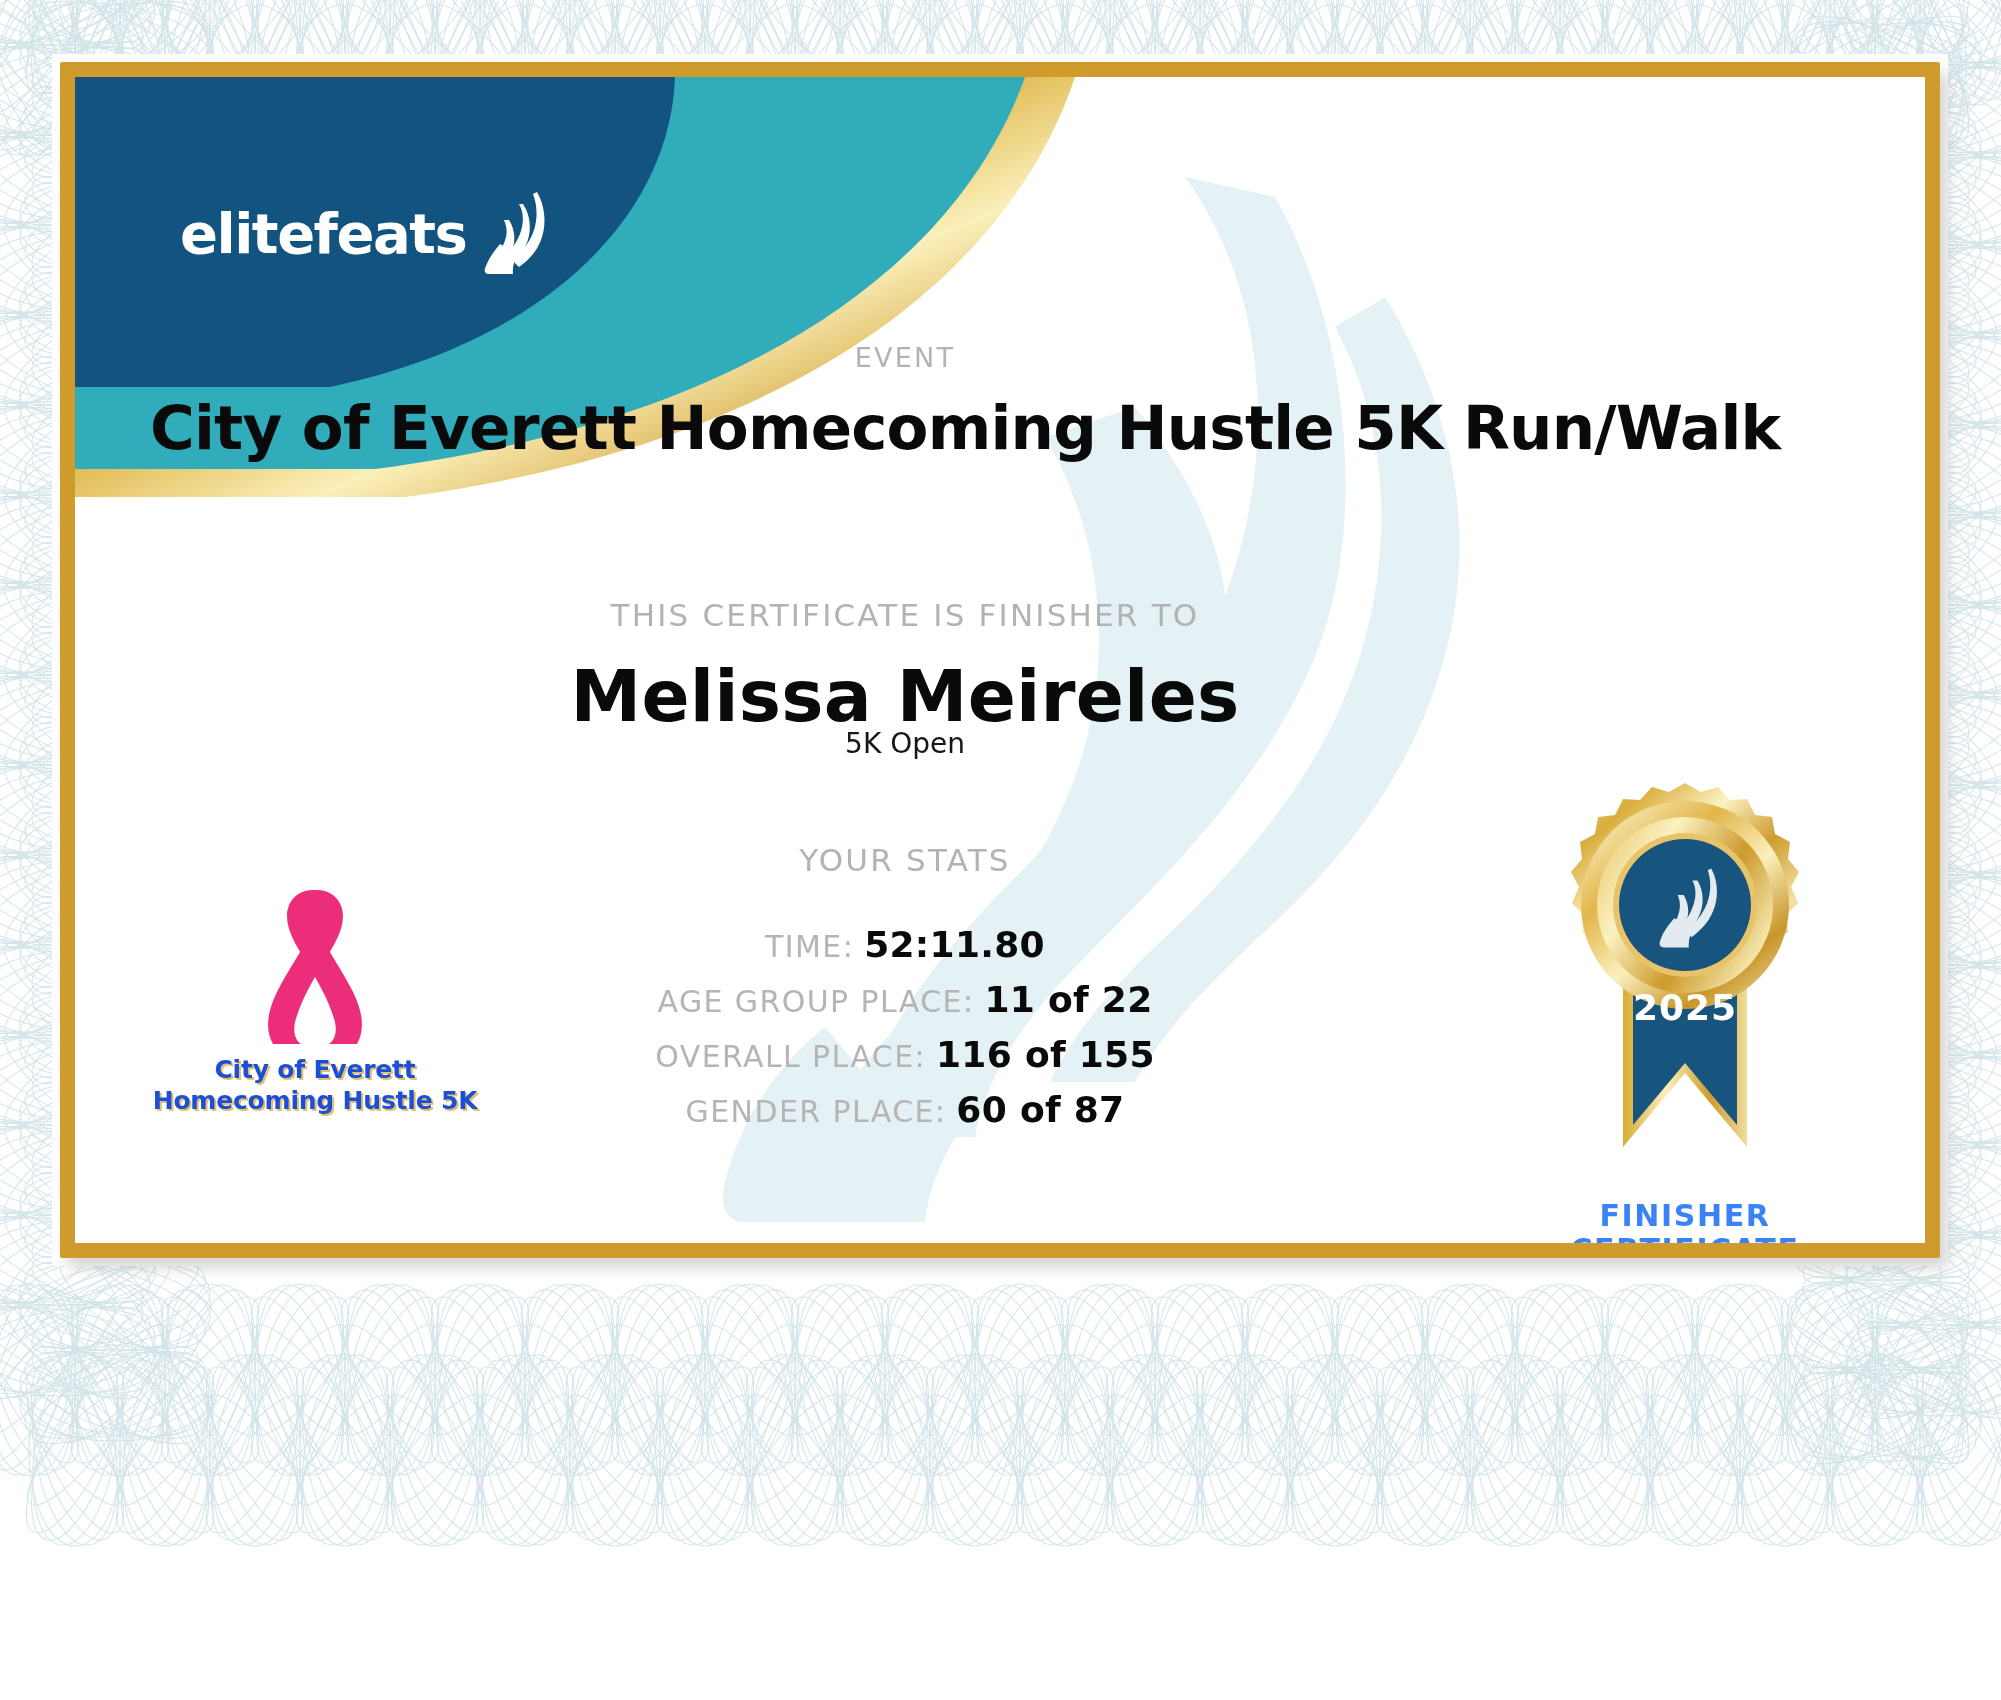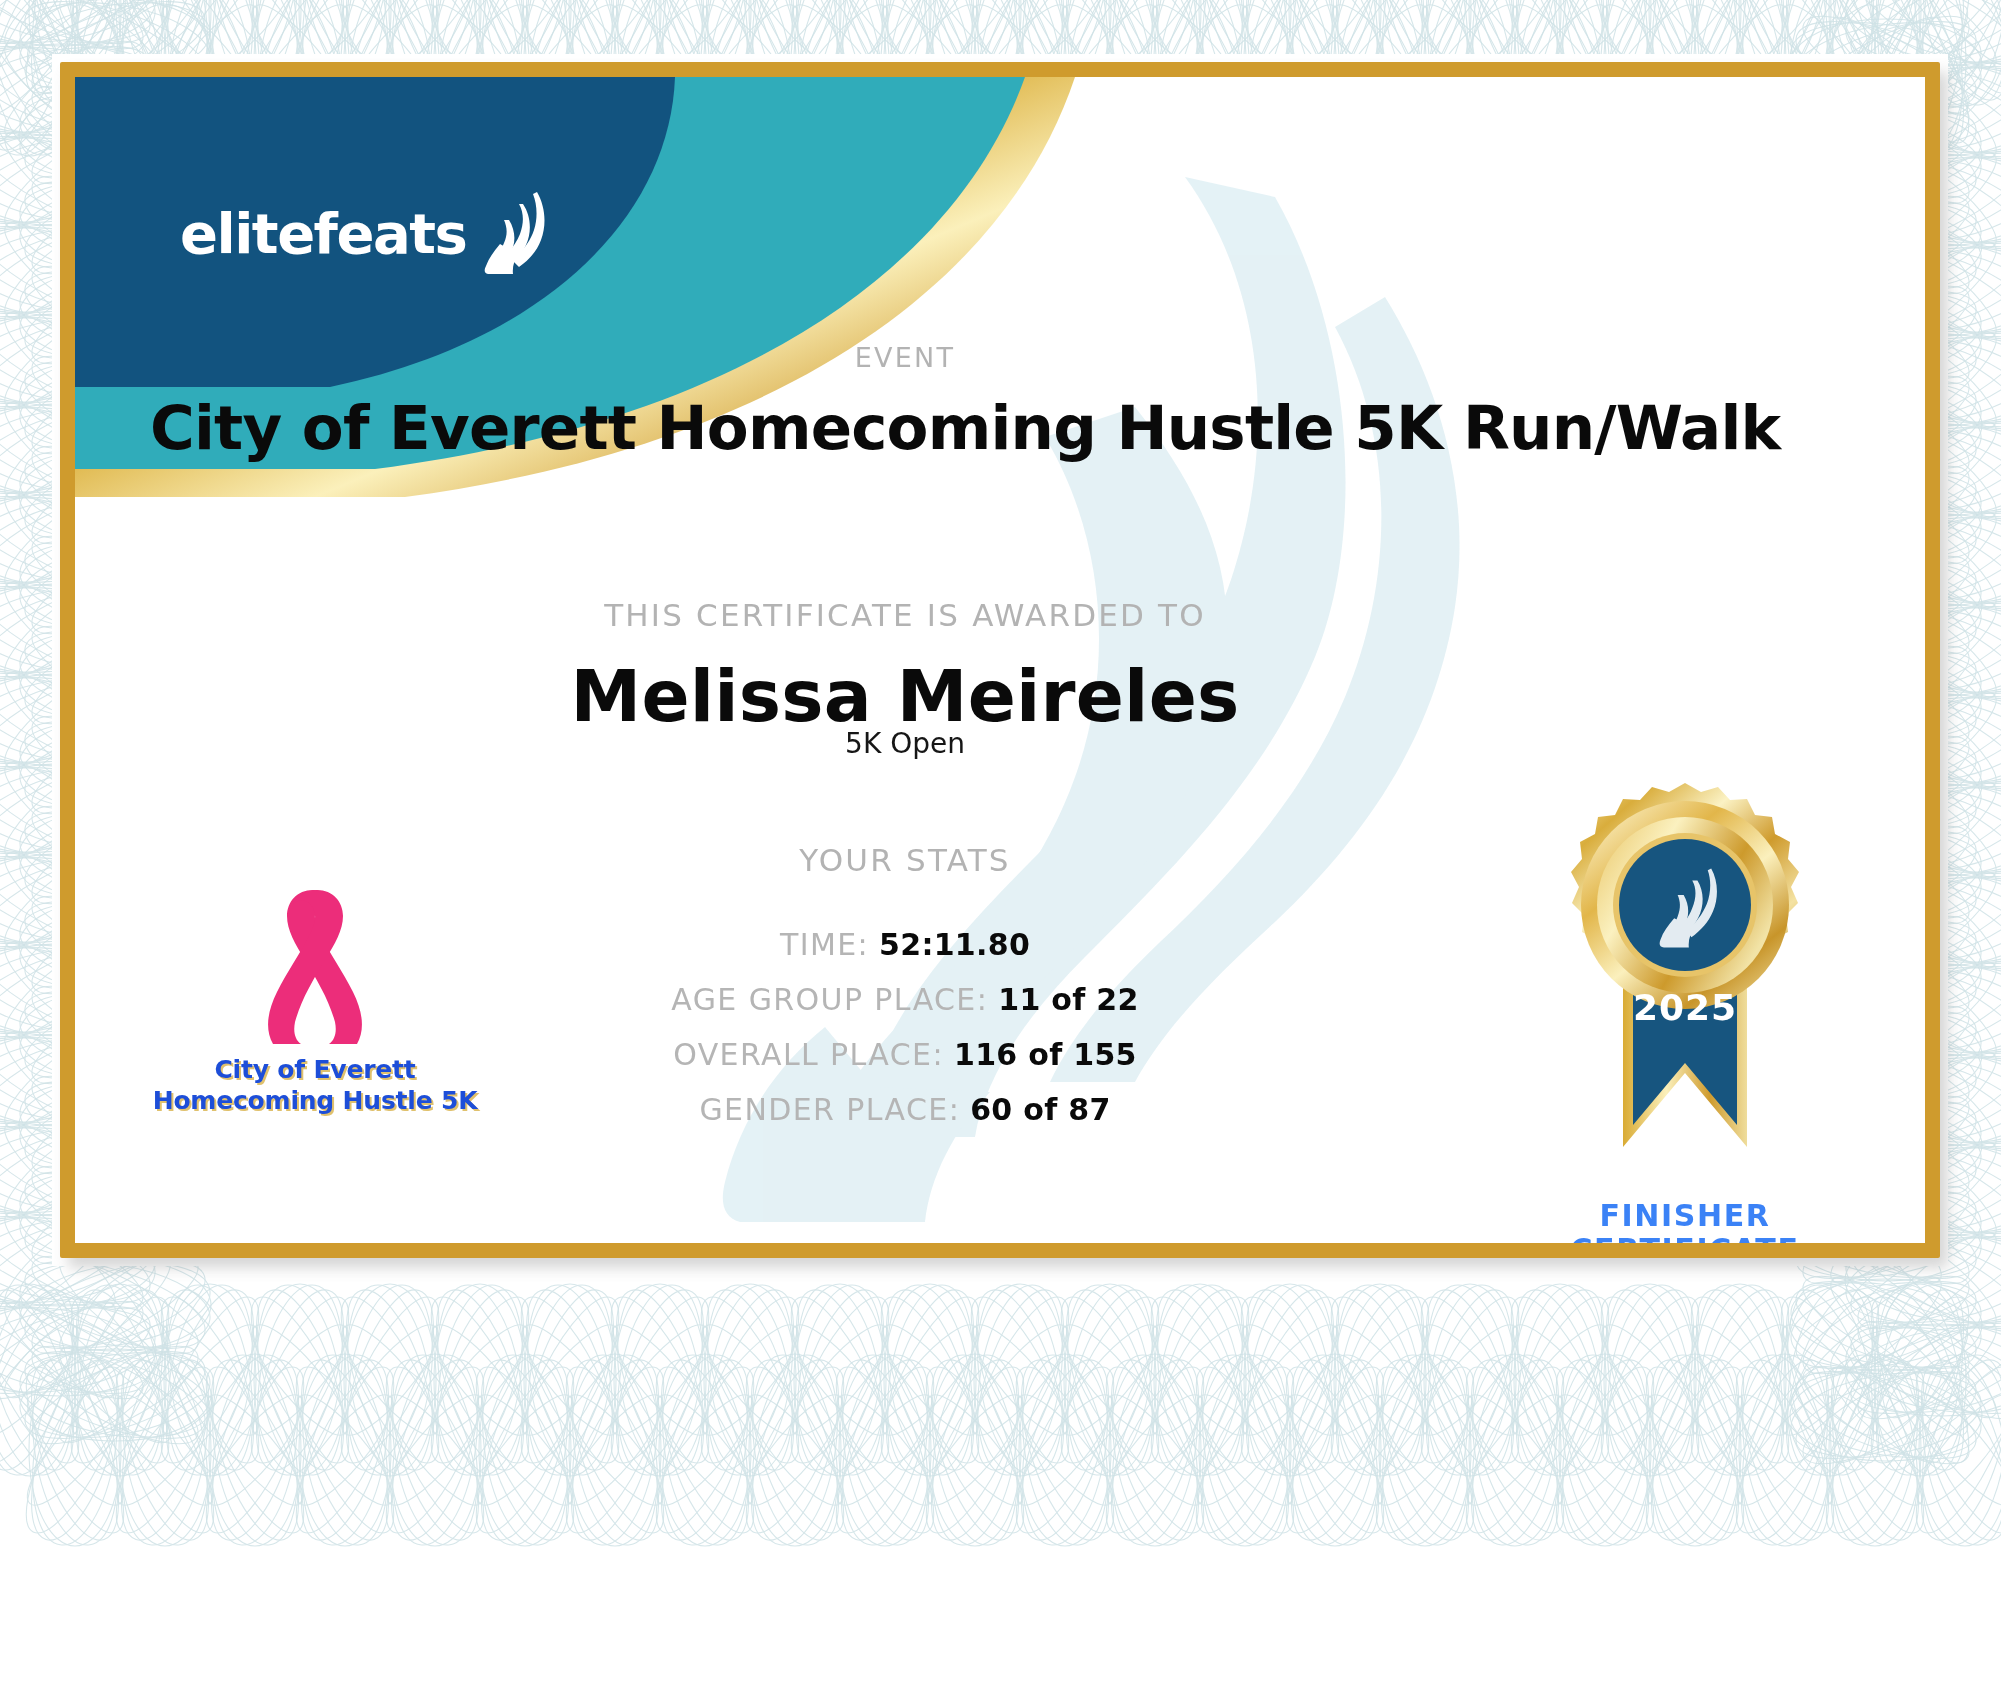--- a/index.html
+++ b/index.html
@@ -174,21 +174,21 @@
   }
   .stat-key {
     font-family: "DejaVu Sans", sans-serif;
     font-size: 30px;
     color: #b5b5b5;
     letter-spacing: 1.4px;
     font-weight: 400;
   }
   .stat-val {
     font-family: "DejaVu Sans", sans-serif;
-    font-size: 30px;
+    font-size: 36px;
     color: #0a0a0a;
     font-weight: 700;
     margin-left: 10px;
     letter-spacing: 0.3px;
   }
 
   
   #event-logo {
     position: absolute;
     left: 70px;
@@ -471,21 +471,21 @@
                    C16,68 22,61 25,53 C29,44 28,37 25,30 Z"></path>
           <path d="M21,54 C15,61 10,68 7,76 C5,80 5,83 9,84 L34,84
                    C33,76 36,68 41,61 L28,58 Z"></path>
         </g>
       </svg>
     </div>
 
     <div class="center-col">
       <div id="event-label" class="label-muted">EVENT</div>
       <div id="event-title">City of Everett Homecoming Hustle 5K Run/Walk</div>
-      <div id="awarded-label" class="label-muted">THIS CERTIFICATE IS AWARDED TO</div>
+      <div id="awarded-label" class="label-muted">THIS CERTIFICATE IS FINISHER TO</div>
       <div id="recipient-name">Melissa Meireles</div>
       <div id="division">5K Open</div>
       <div id="stats-label" class="label-muted">YOUR STATS</div>
 
       <div id="stats-list">
         <div class="stat-row">
           <span class="stat-key">TIME:</span>
           <span class="stat-val">52:11.80</span>
         </div>
         <div class="stat-row">

